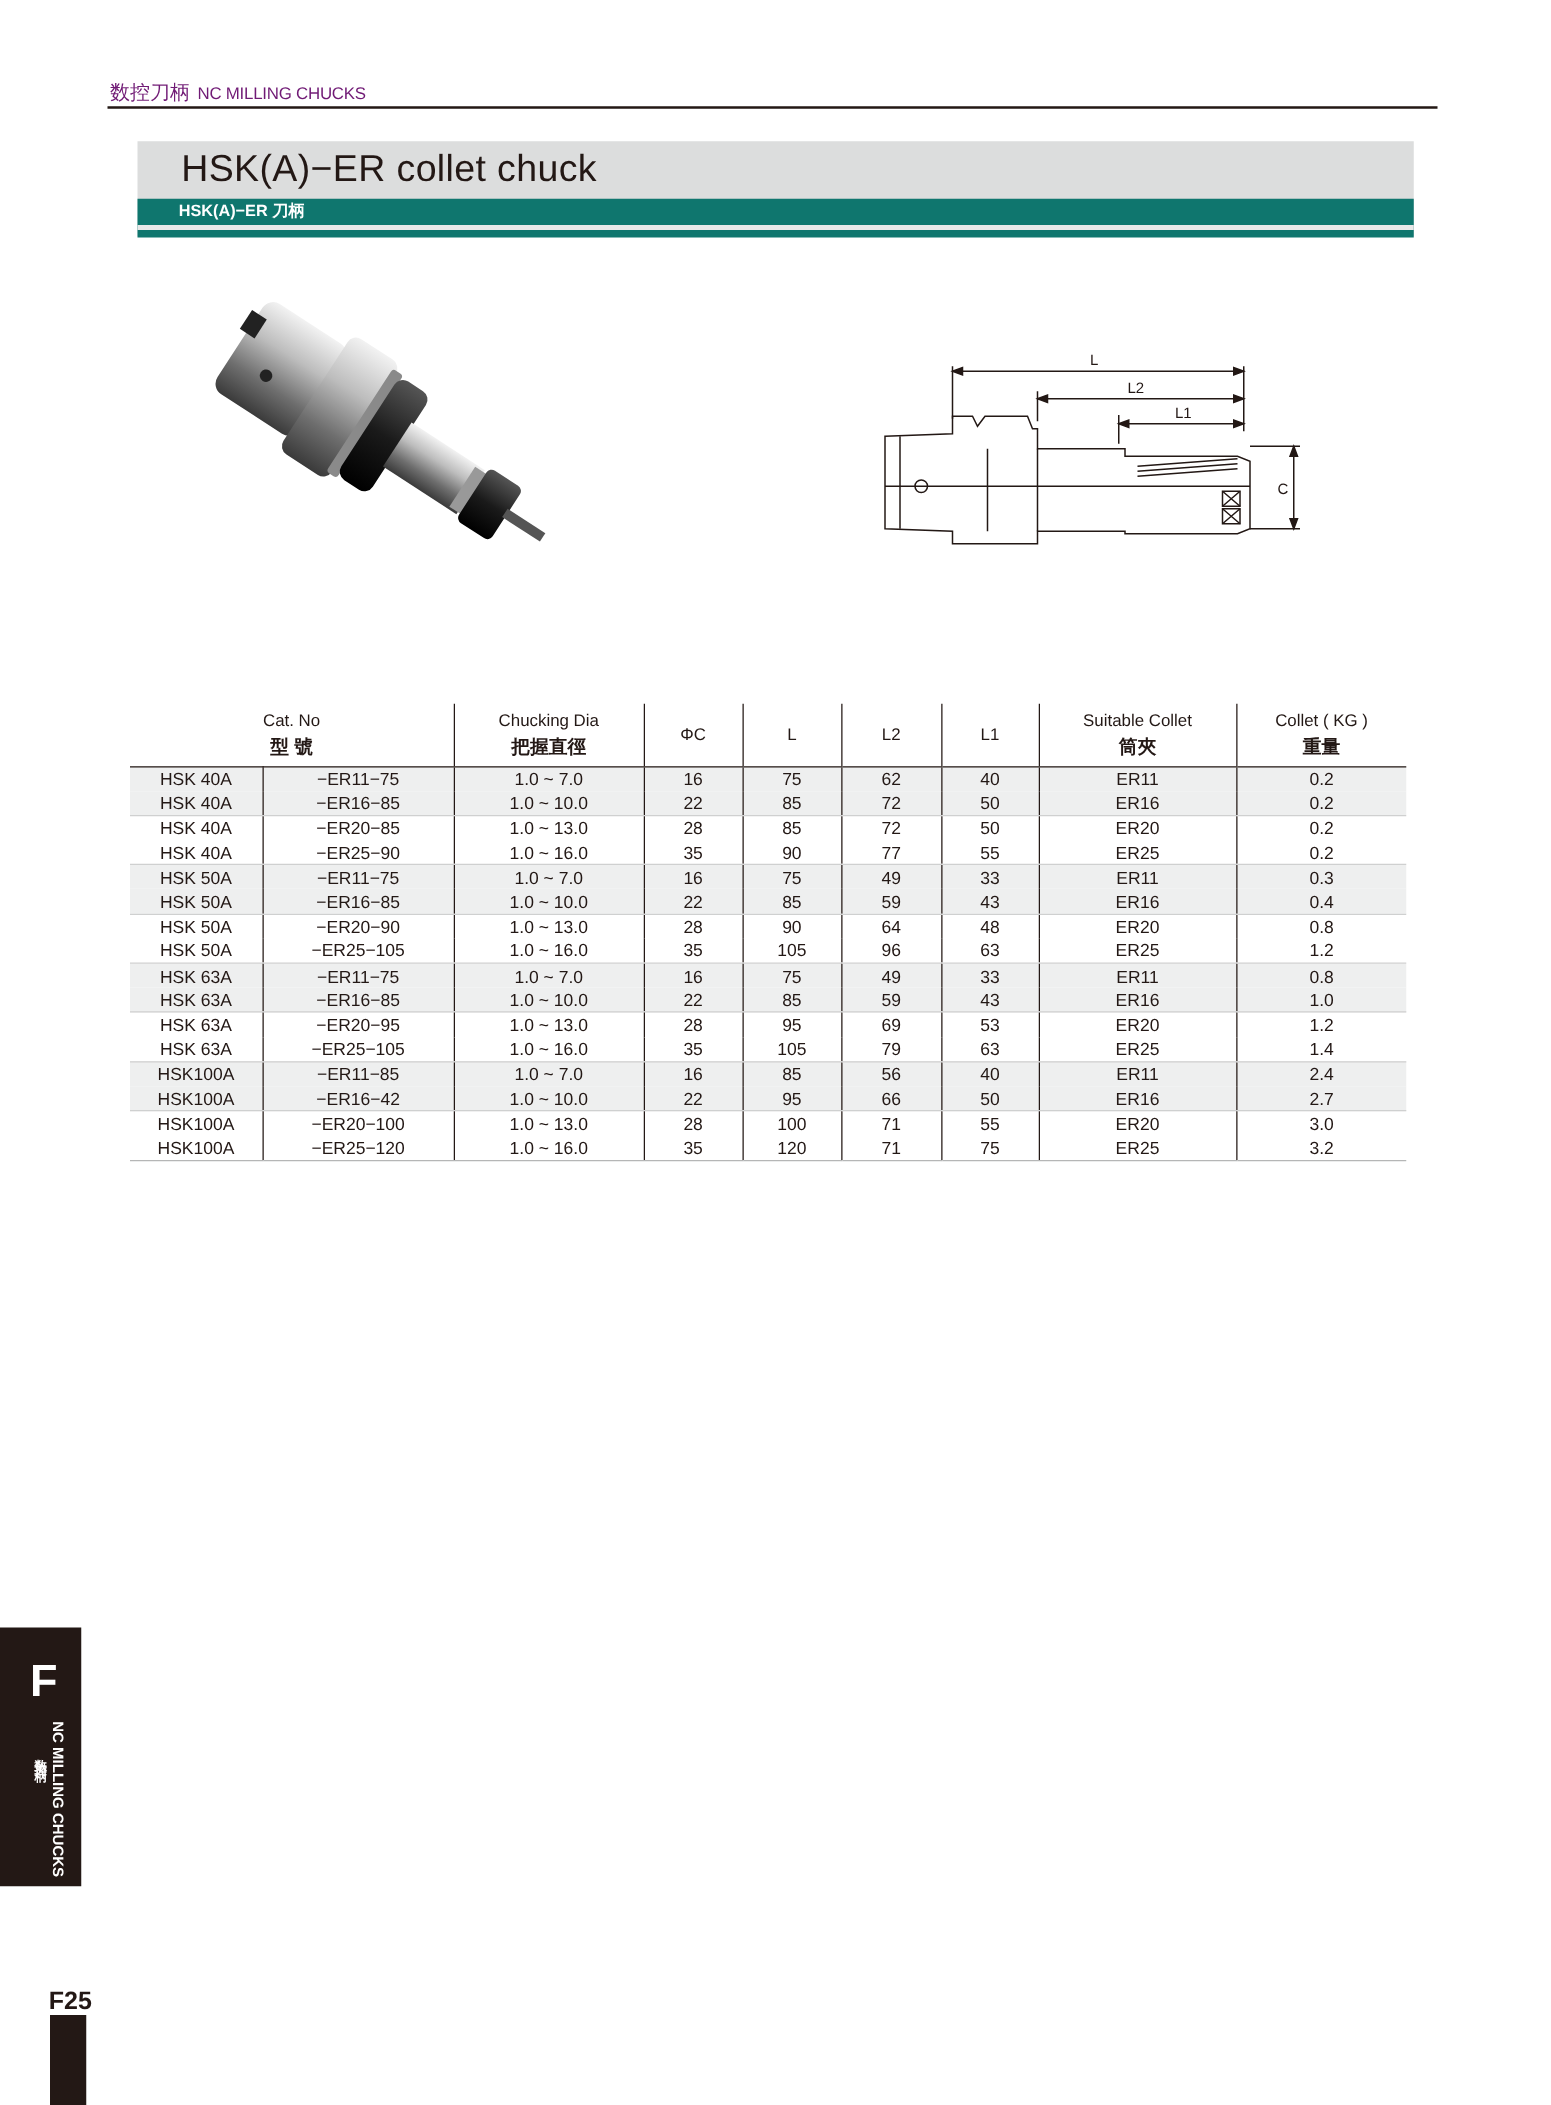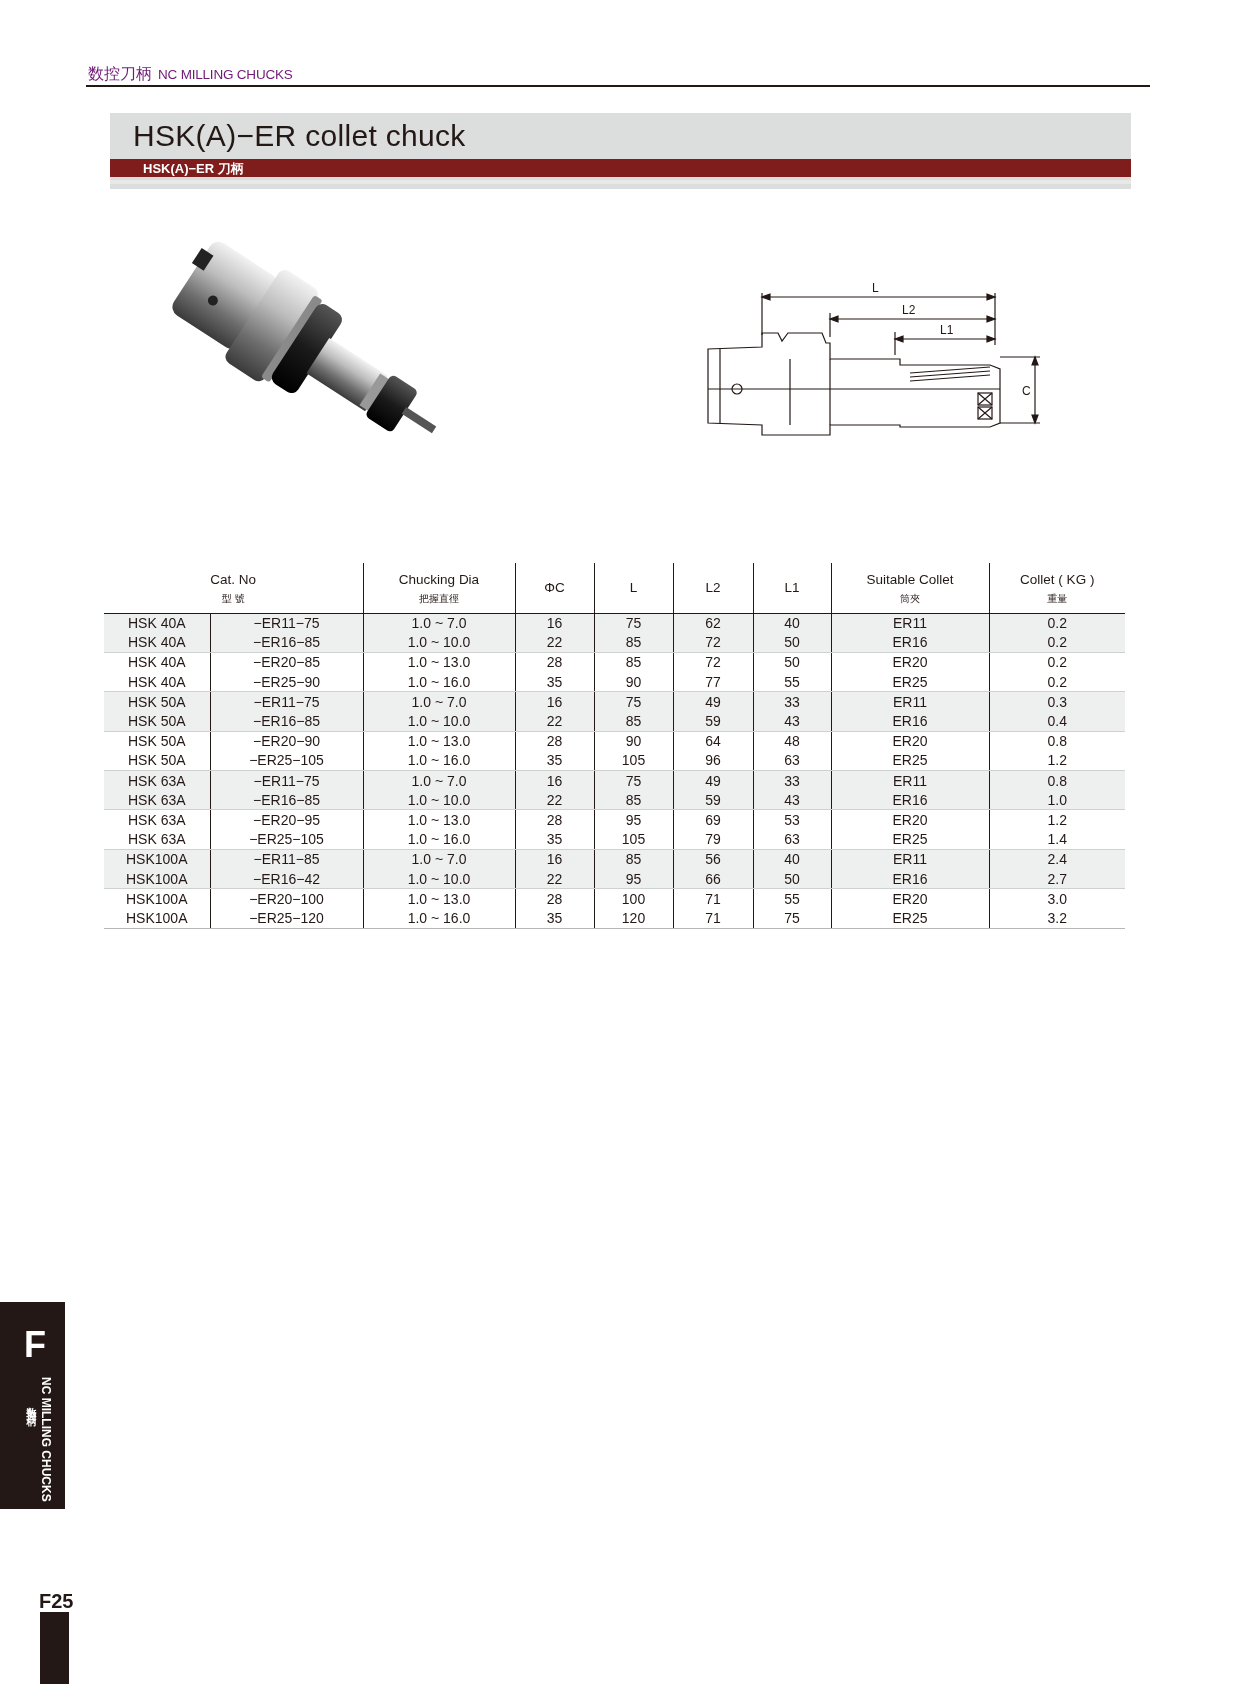--- a/index.html
+++ b/index.html
@@ -5,32 +5,32 @@
   * { box-sizing: border-box; margin: 0; padding: 0; }
   html, body { width: 1241px; height: 1684px; background: #ffffff; overflow: hidden; }
   body { position: relative; font-family: "Liberation Sans", "DejaVu Sans", sans-serif; color: #231815; }
 
   .running-head { position: absolute; left: 88px; top: 64px; font-size: 15px; color: #701a75; white-space: nowrap; }
   .running-head .cn { font-size: 16px; margin-right: 6px; }
   .running-head .en { font-size: 13.5px; letter-spacing: -0.2px; }
   .head-rule { position: absolute; left: 86px; top: 85px; width: 1064px; height: 2px; background: #231815; }
 
   .title-band { position: absolute; left: 110px; top: 113px; width: 1021px; height: 76px; background: #dcdddd; }
-  .title-band .title { position: absolute; left: 23px; top: 6px; font-size: 30px; letter-spacing: 0.3px; color: #231815; white-space: nowrap; }
-  .title-band .subbar { position: absolute; left: 0; top: 46px; width: 100%; height: 18px; background: #7f1d1d; }
+  .title-band .title { position: absolute; left: 35px; top: 6px; font-size: 30px; letter-spacing: 0.3px; color: #231815; white-space: nowrap; }
+  .title-band .subbar { position: absolute; left: 0; top: 46px; width: 100%; height: 31px; background: #0f766e; }
   .title-band .subbar span { position: absolute; left: 33px; top: 1px; font-size: 13px; color: #ffffff; font-weight: bold; white-space: nowrap; }
   .title-band .stripe { position: absolute; left: 0; top: 67px; width: 100%; height: 4px; background: #e8e8e8; }
 
   .photo { position: absolute; left: 140px; top: 240px; width: 320px; height: 220px; }
   .drawing { position: absolute; left: 690px; top: 275px; width: 360px; height: 180px; }
 
   .spec-table { position: absolute; left: 104px; top: 563px; width: 1021px; border-collapse: collapse; table-layout: fixed; font-size: 14px; }
   .spec-table th { font-weight: normal; height: 50px; vertical-align: middle; text-align: center; border-bottom: 1.5px solid #231815; line-height: 1.3; }
   .spec-table th .en { display: block; font-size: 13.5px; }
-  .spec-table th .cn { display: block; font-size: 10px; font-weight: normal; margin-top: 3px; }
+  .spec-table th .cn { display: block; font-size: 15px; font-weight: bold; margin-top: 3px; }
   .spec-table th.vline, .spec-table td.vline { border-left: 1.5px solid #231815; }
   .spec-table td { height: 19.7px; text-align: center; vertical-align: middle; padding: 0; white-space: nowrap; }
   .spec-table tr.shade td { background: #eeefef; }
   .spec-table tr.group-end td { border-bottom: 1.5px solid #cfd0d0; }
   .spec-table tr.last td { border-bottom: 1.5px solid #b5b6b6; }
 
   .side-tab { position: absolute; left: 0; top: 1302px; width: 65px; height: 207px; background: #231815; }
   .side-tab .letter { position: absolute; left: 24px; top: 22px; font-size: 36px; font-weight: bold; color: #ffffff; font-family: "Liberation Sans", sans-serif; }
   .side-tab .vert { position: absolute; left: 40px; top: 75px; writing-mode: vertical-rl; color: #ffffff; font-size: 12px; font-weight: bold; white-space: nowrap; line-height: 1; }
   .side-tab .vert-cn { position: absolute; left: 26px; top: 97px; writing-mode: vertical-rl; color: #ffffff; font-size: 10px; font-weight: bold; letter-spacing: 3px; white-space: nowrap; line-height: 1; }

